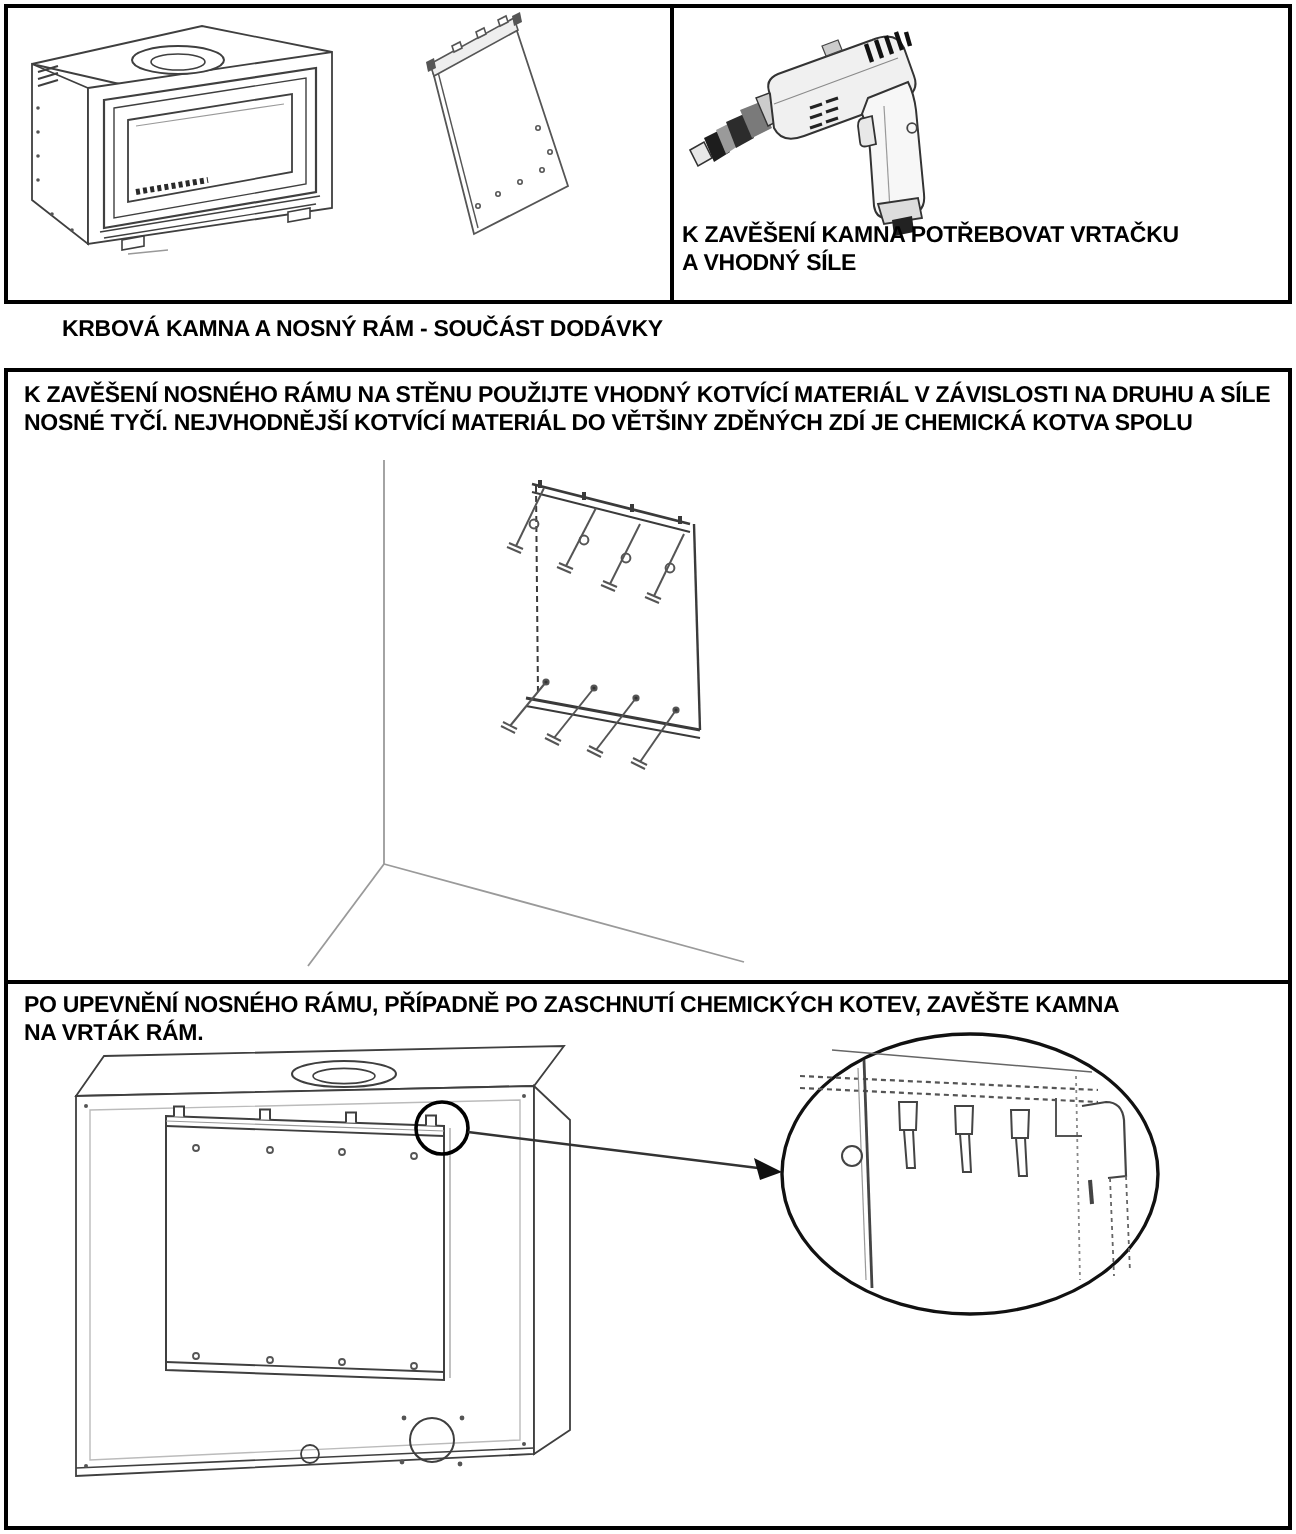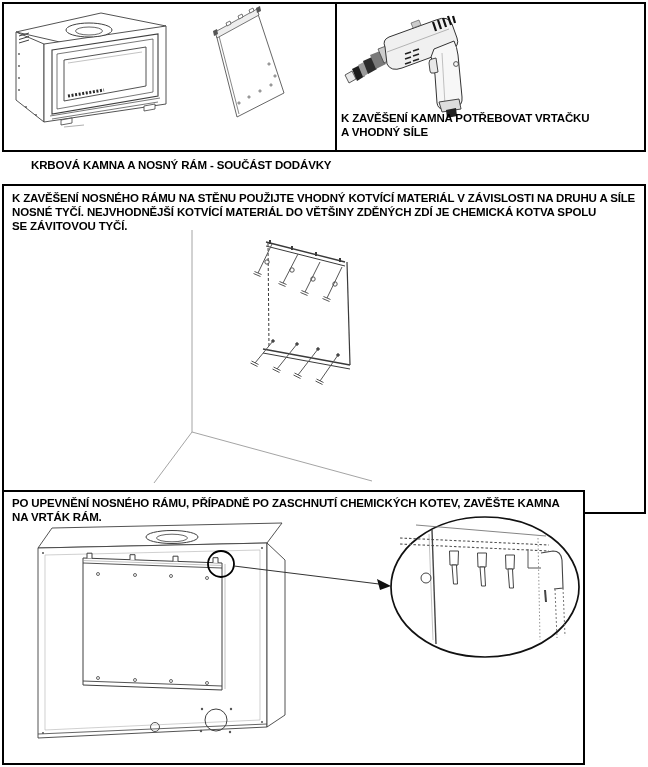--- a/index.html
+++ b/index.html
@@ -1,21 +1,21 @@
 <!DOCTYPE html>
 <html><head>
 <meta charset="utf-8">
 <style>
   html,body{margin:0;padding:0;background:#fff;}
   .page{position:relative;width:648px;height:767px;background:#fff;overflow:hidden;
         font-family:"Liberation Sans",sans-serif;color:#000;}
   .panel{position:absolute;border:2px solid #000;background:#fff;box-sizing:border-box;}
   #panel-top{left:2px;top:2px;width:644px;height:150px;}
   #panel-mid{left:2px;top:184px;width:644px;height:330px;text-decoration:underline;}
-  #panel-bottom{left:2px;top:490px;width:583px;height:275px;}
+  #panel-bottom{left:2px;top:490px;width:644px;height:275px;}
   .vdivider{position:absolute;left:331px;top:0;bottom:0;width:2px;background:#000;}
   .cell{position:absolute;top:0;bottom:0;}
   .cell-left{left:0;width:331px;}
   .cell-right{left:333px;right:0;}
   .caption,.bodytext{font-weight:bold;font-size:11.5px;line-height:14px;
         letter-spacing:-0.15px;white-space:nowrap;}
   .cap1{position:absolute;left:27px;top:122px;margin-top:32px;}
   .cap2{position:absolute;left:4px;top:108px;line-height:13.5px;}
   .txt-mid{position:absolute;left:8px;top:5px;}
   .txt-bottom{position:absolute;left:8px;top:4px;}
@@ -139,21 +139,20 @@
         <div>K ZAVĚŠENÍ KAMNA POTŘEBOVAT VRTAČKU</div>
         <div>A VHODNÝ SÍLE</div>
       </div>
     </div>
   </div>
 
   <div class="panel" id="panel-mid">
     <div class="bodytext txt-mid">
       <div>K ZAVĚŠENÍ NOSNÉHO RÁMU NA STĚNU POUŽIJTE VHODNÝ KOTVÍCÍ MATERIÁL V ZÁVISLOSTI NA DRUHU A SÍLE</div>
       <div>NOSNÉ TYČÍ. NEJVHODNĚJŠÍ KOTVÍCÍ MATERIÁL DO VĚTŠINY ZDĚNÝCH ZDÍ JE CHEMICKÁ KOTVA SPOLU</div>
-      <div>SE ZÁVITOVOU TYČÍ.</div>
     </div>
 
     <svg class="fill-svg" width="640" height="299" viewBox="0 0 640 299">
       <g stroke="#9a9a9a" stroke-width="0.9">
         <line x1="188" y1="44" x2="188" y2="246"></line>
         <line x1="188" y1="246" x2="150" y2="297"></line>
         <line x1="188" y1="246" x2="368" y2="295"></line>
       </g>
       <g stroke="#3a3a3a" fill="none">
         <line x1="264" y1="57" x2="265" y2="162" stroke-width="1" stroke-dasharray="3,2"></line>

